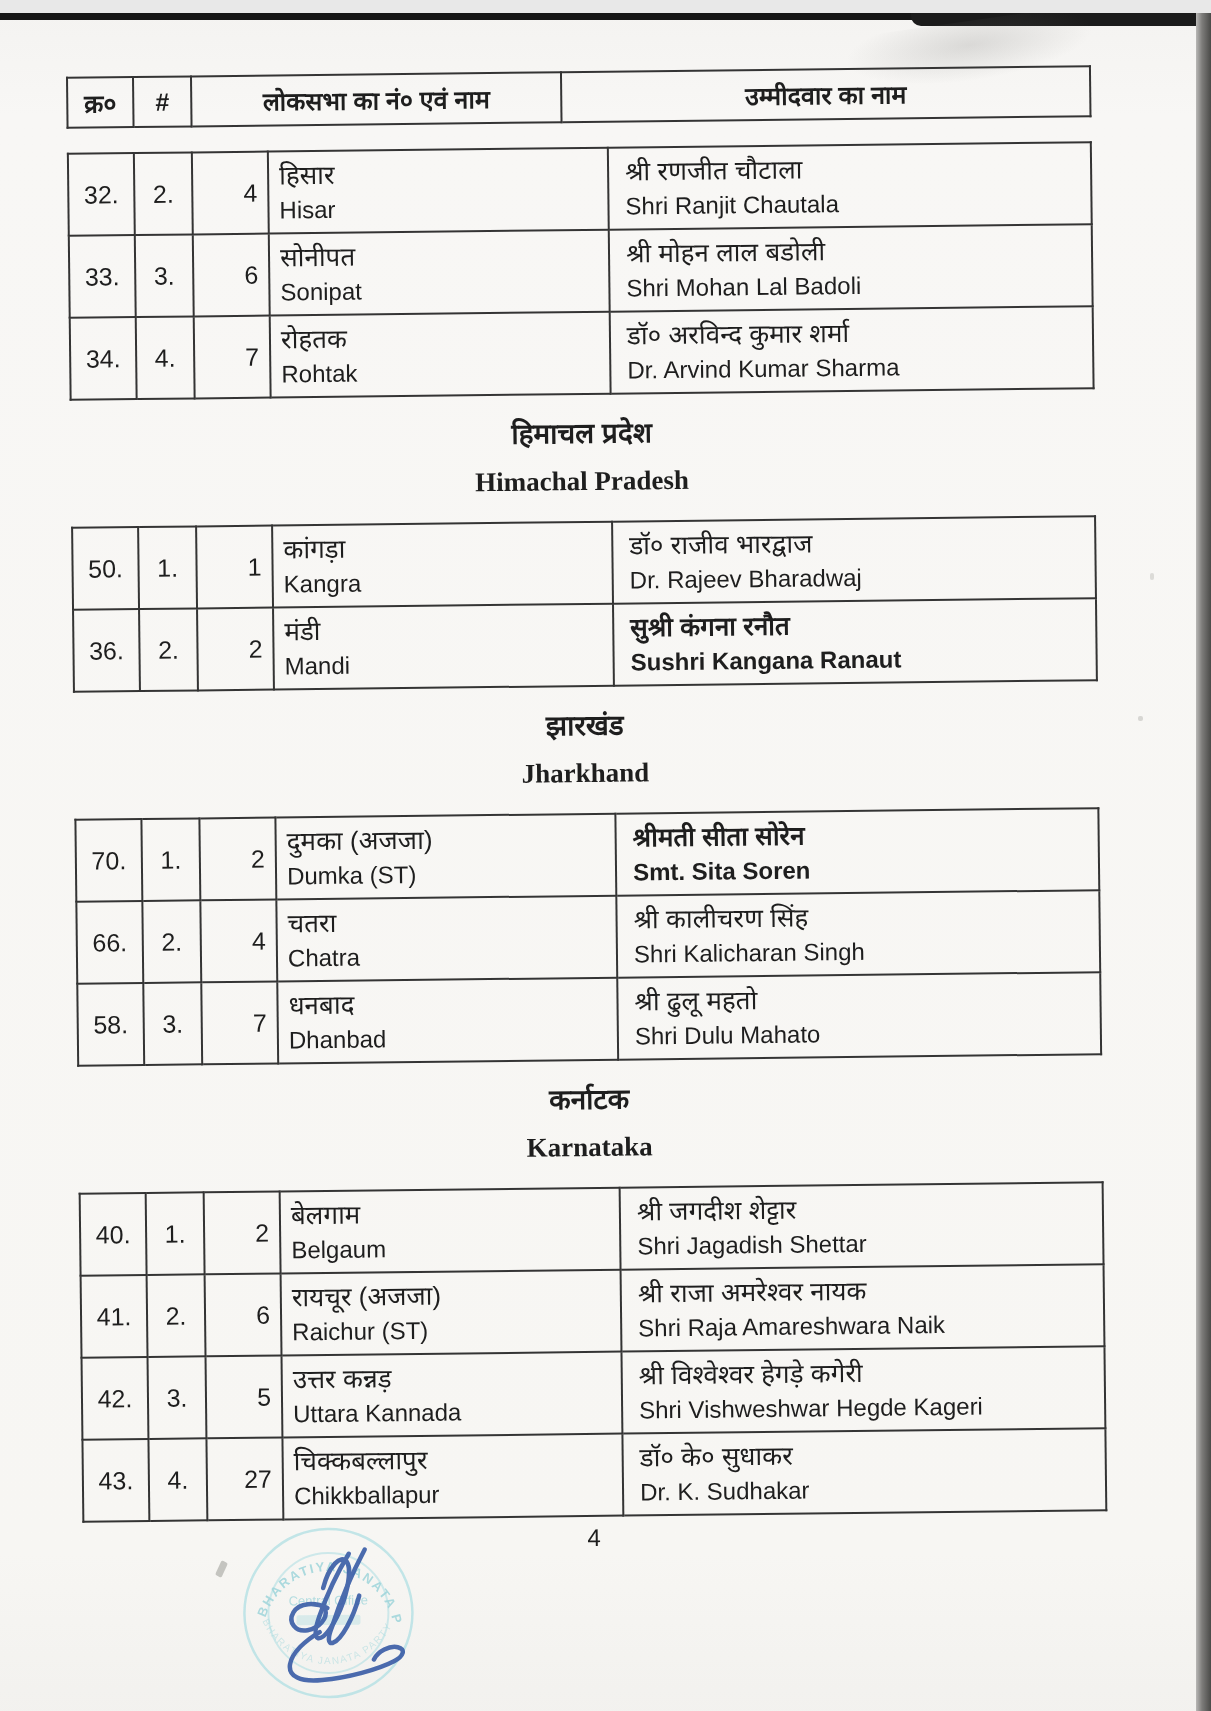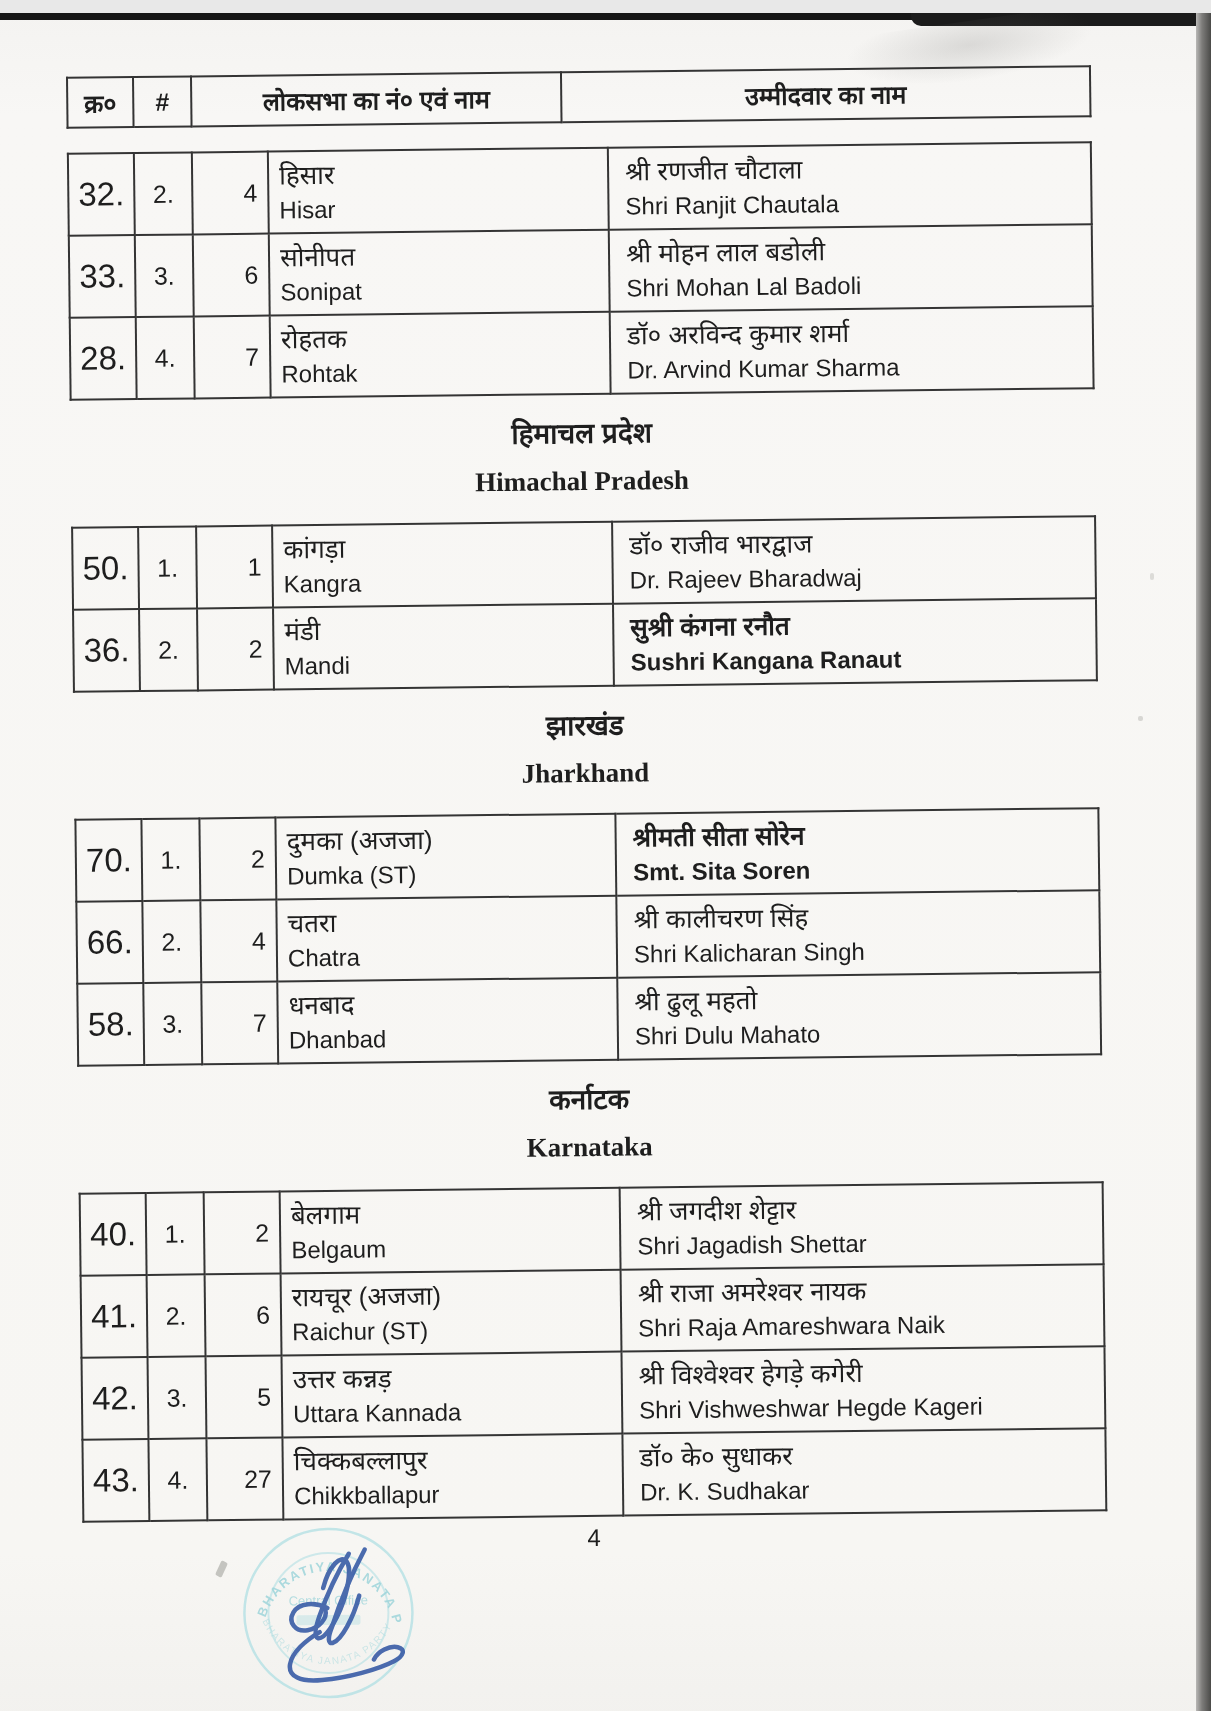--- a/index.html
+++ b/index.html
@@ -30,21 +30,21 @@
   
   .content{position:absolute;left:75px;top:0;width:1023px;height:1711px;
     transform:rotate(-0.65deg);transform-origin:50% 50%;}
 
   table{border-collapse:collapse;width:1023px;table-layout:fixed;}
   td,th{border:2px solid #343434;padding:0;}
   .header-table{margin-top:58px;}
   .header-table th{height:48px;font-size:25px;font-weight:bold;text-align:center;vertical-align:middle;}
   .data-table{margin-top:0;}
   .data-table td{height:80px;vertical-align:middle;}
-  td.c-serial{text-align:center;font-size:33px;}
+  td.c-serial{text-align:center;font-size:25px;}
   td.c-sub{text-align:center;font-size:25px;}
   td.c-num{text-align:right;padding-right:10px;font-size:25px;}
   td.c-pc{padding-left:10px;}
   td.c-cand{padding-left:16px;}
   .hi{font-size:26px;line-height:36px;}
   .en{font-size:24px;line-height:34px;}
   tr.bold-row .c-cand .hi,tr.bold-row .c-cand .en{font-weight:bold;}
 
   .state-hi{margin:20px 0 0;text-align:center;font-size:28px;line-height:38px;font-weight:bold;}
   .state-en{margin:12px 0 0;text-align:center;font-size:27px;line-height:32px;font-weight:bold;
@@ -124,21 +124,21 @@
       <div class="hi">सोनीपत</div>
       <div class="en">Sonipat</div>
     </td>
     <td class="c-cand">
       <div class="hi">श्री मोहन लाल बडोली</div>
       <div class="en">Shri Mohan Lal Badoli</div>
     </td>
   </tr>
 
   <tr>
-    <td class="c-serial">28.</td>
+    <td class="c-serial">34.</td>
     <td class="c-sub">4.</td>
     <td class="c-num">7</td>
     <td class="c-pc">
       <div class="hi">रोहतक</div>
       <div class="en">Rohtak</div>
     </td>
     <td class="c-cand">
       <div class="hi">डॉ० अरविन्द कुमार शर्मा</div>
       <div class="en">Dr. Arvind Kumar Sharma</div>
     </td>

